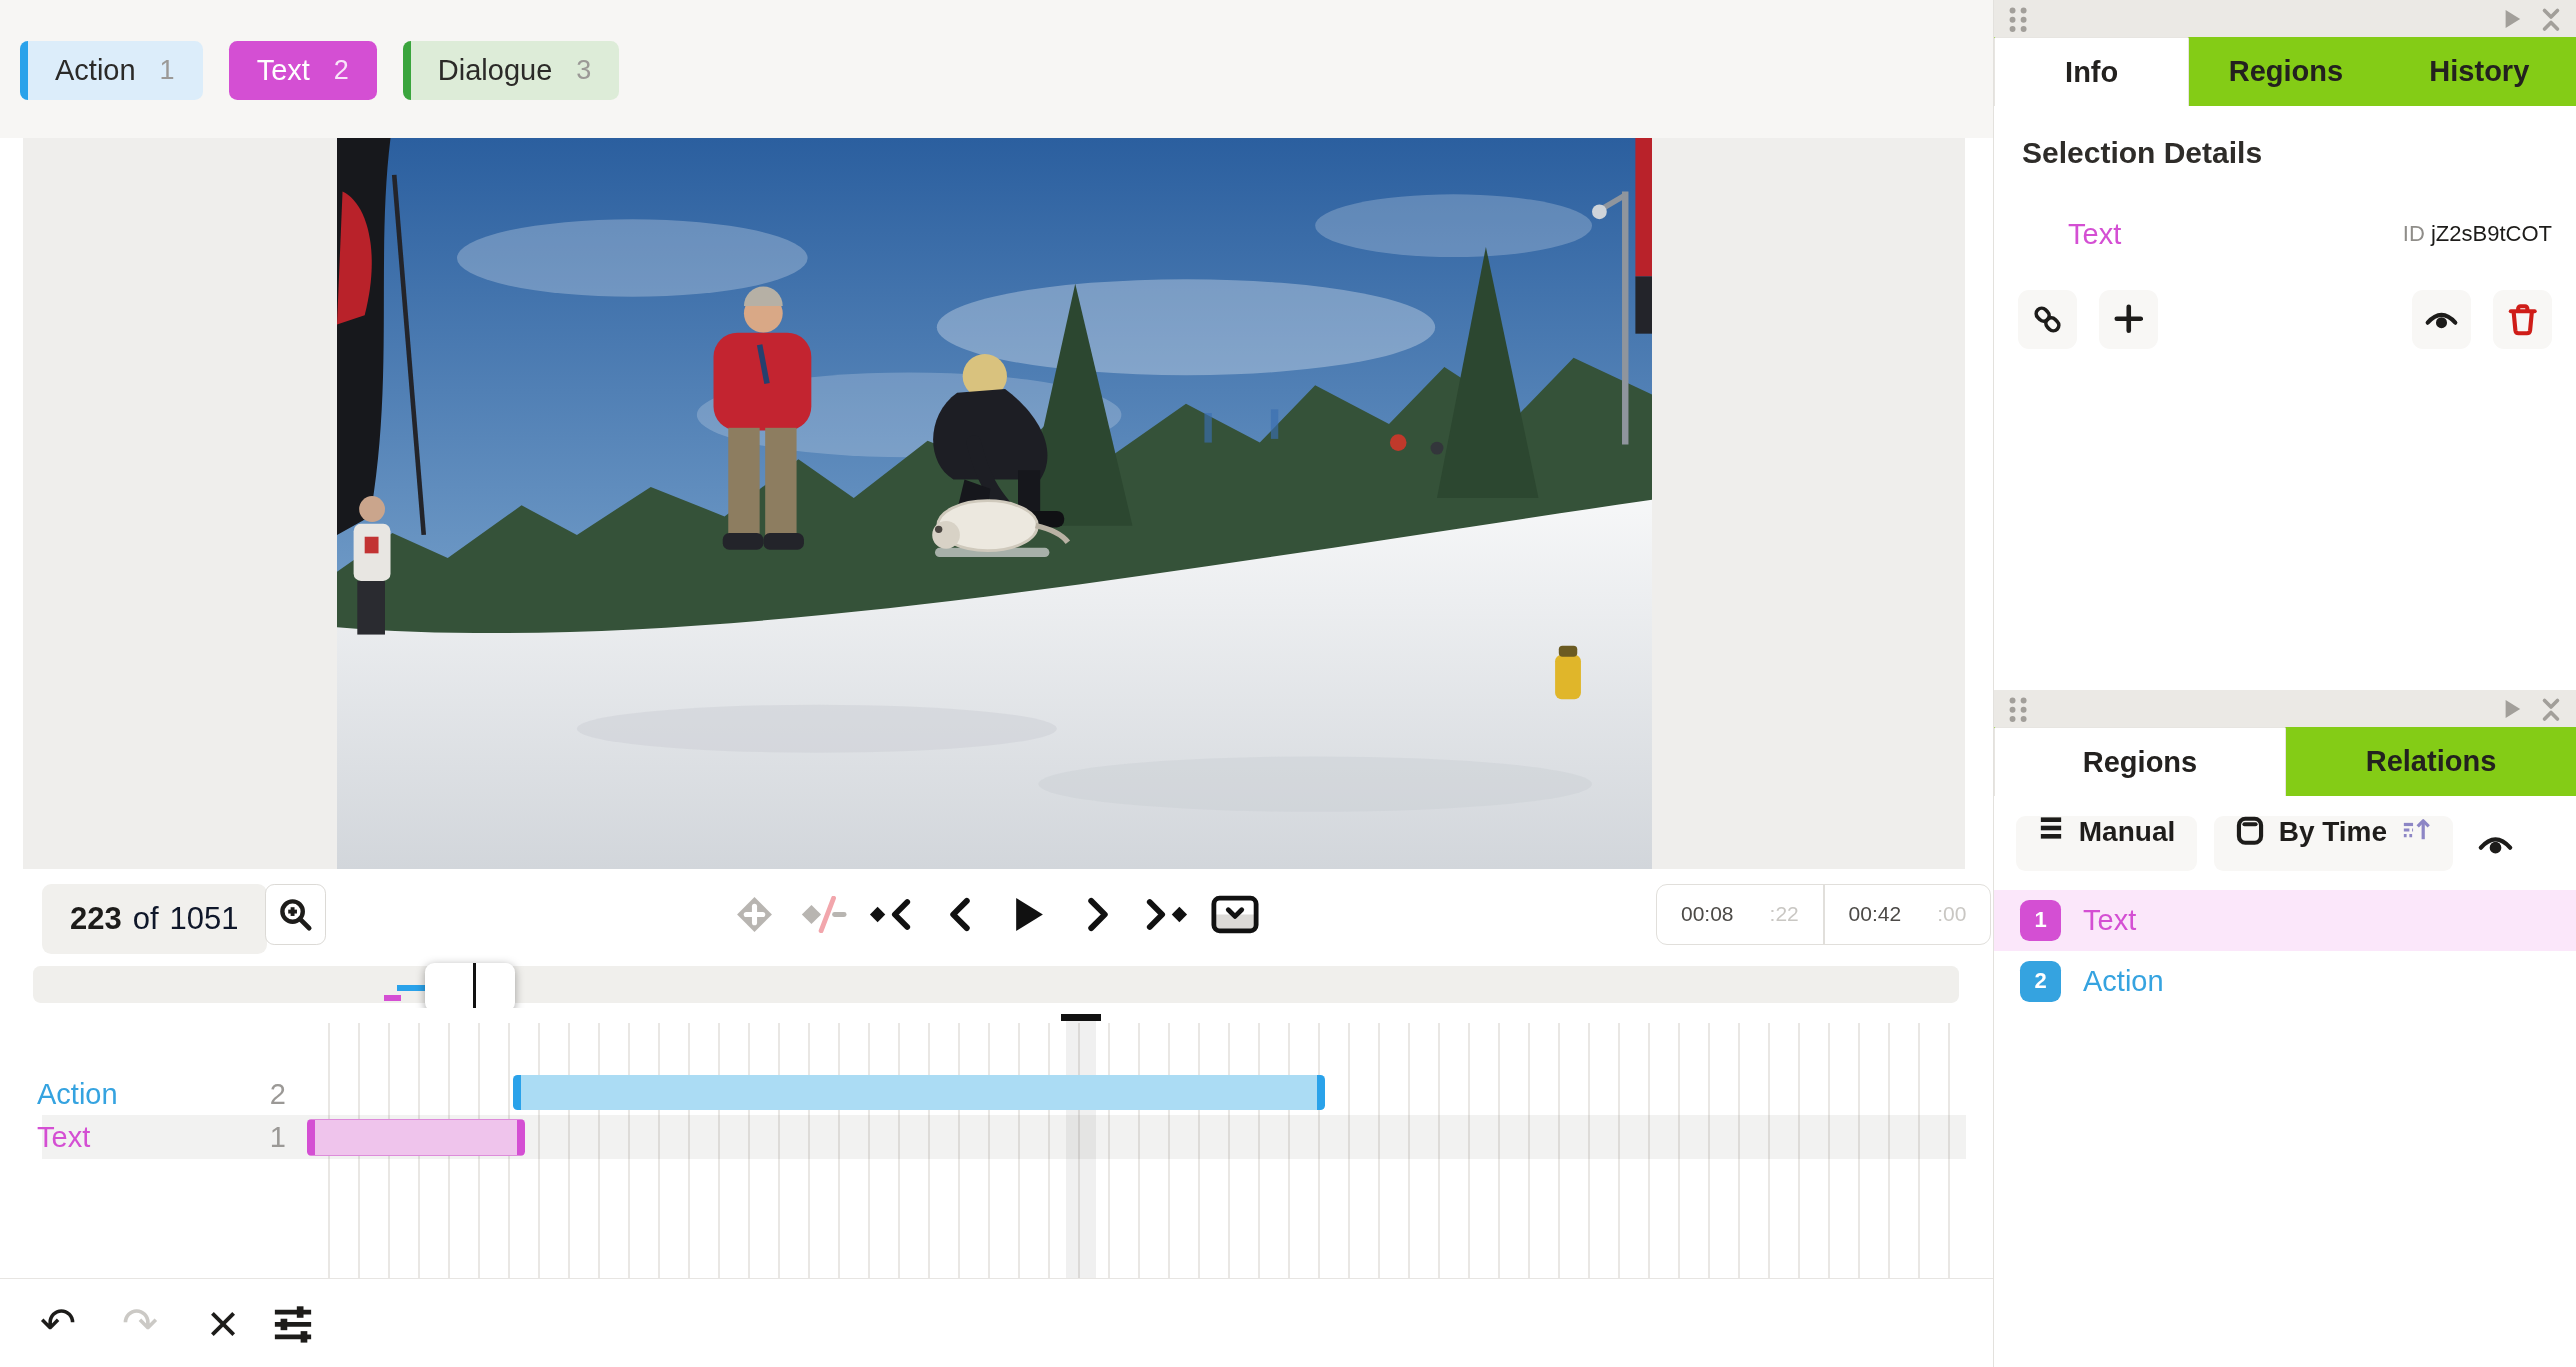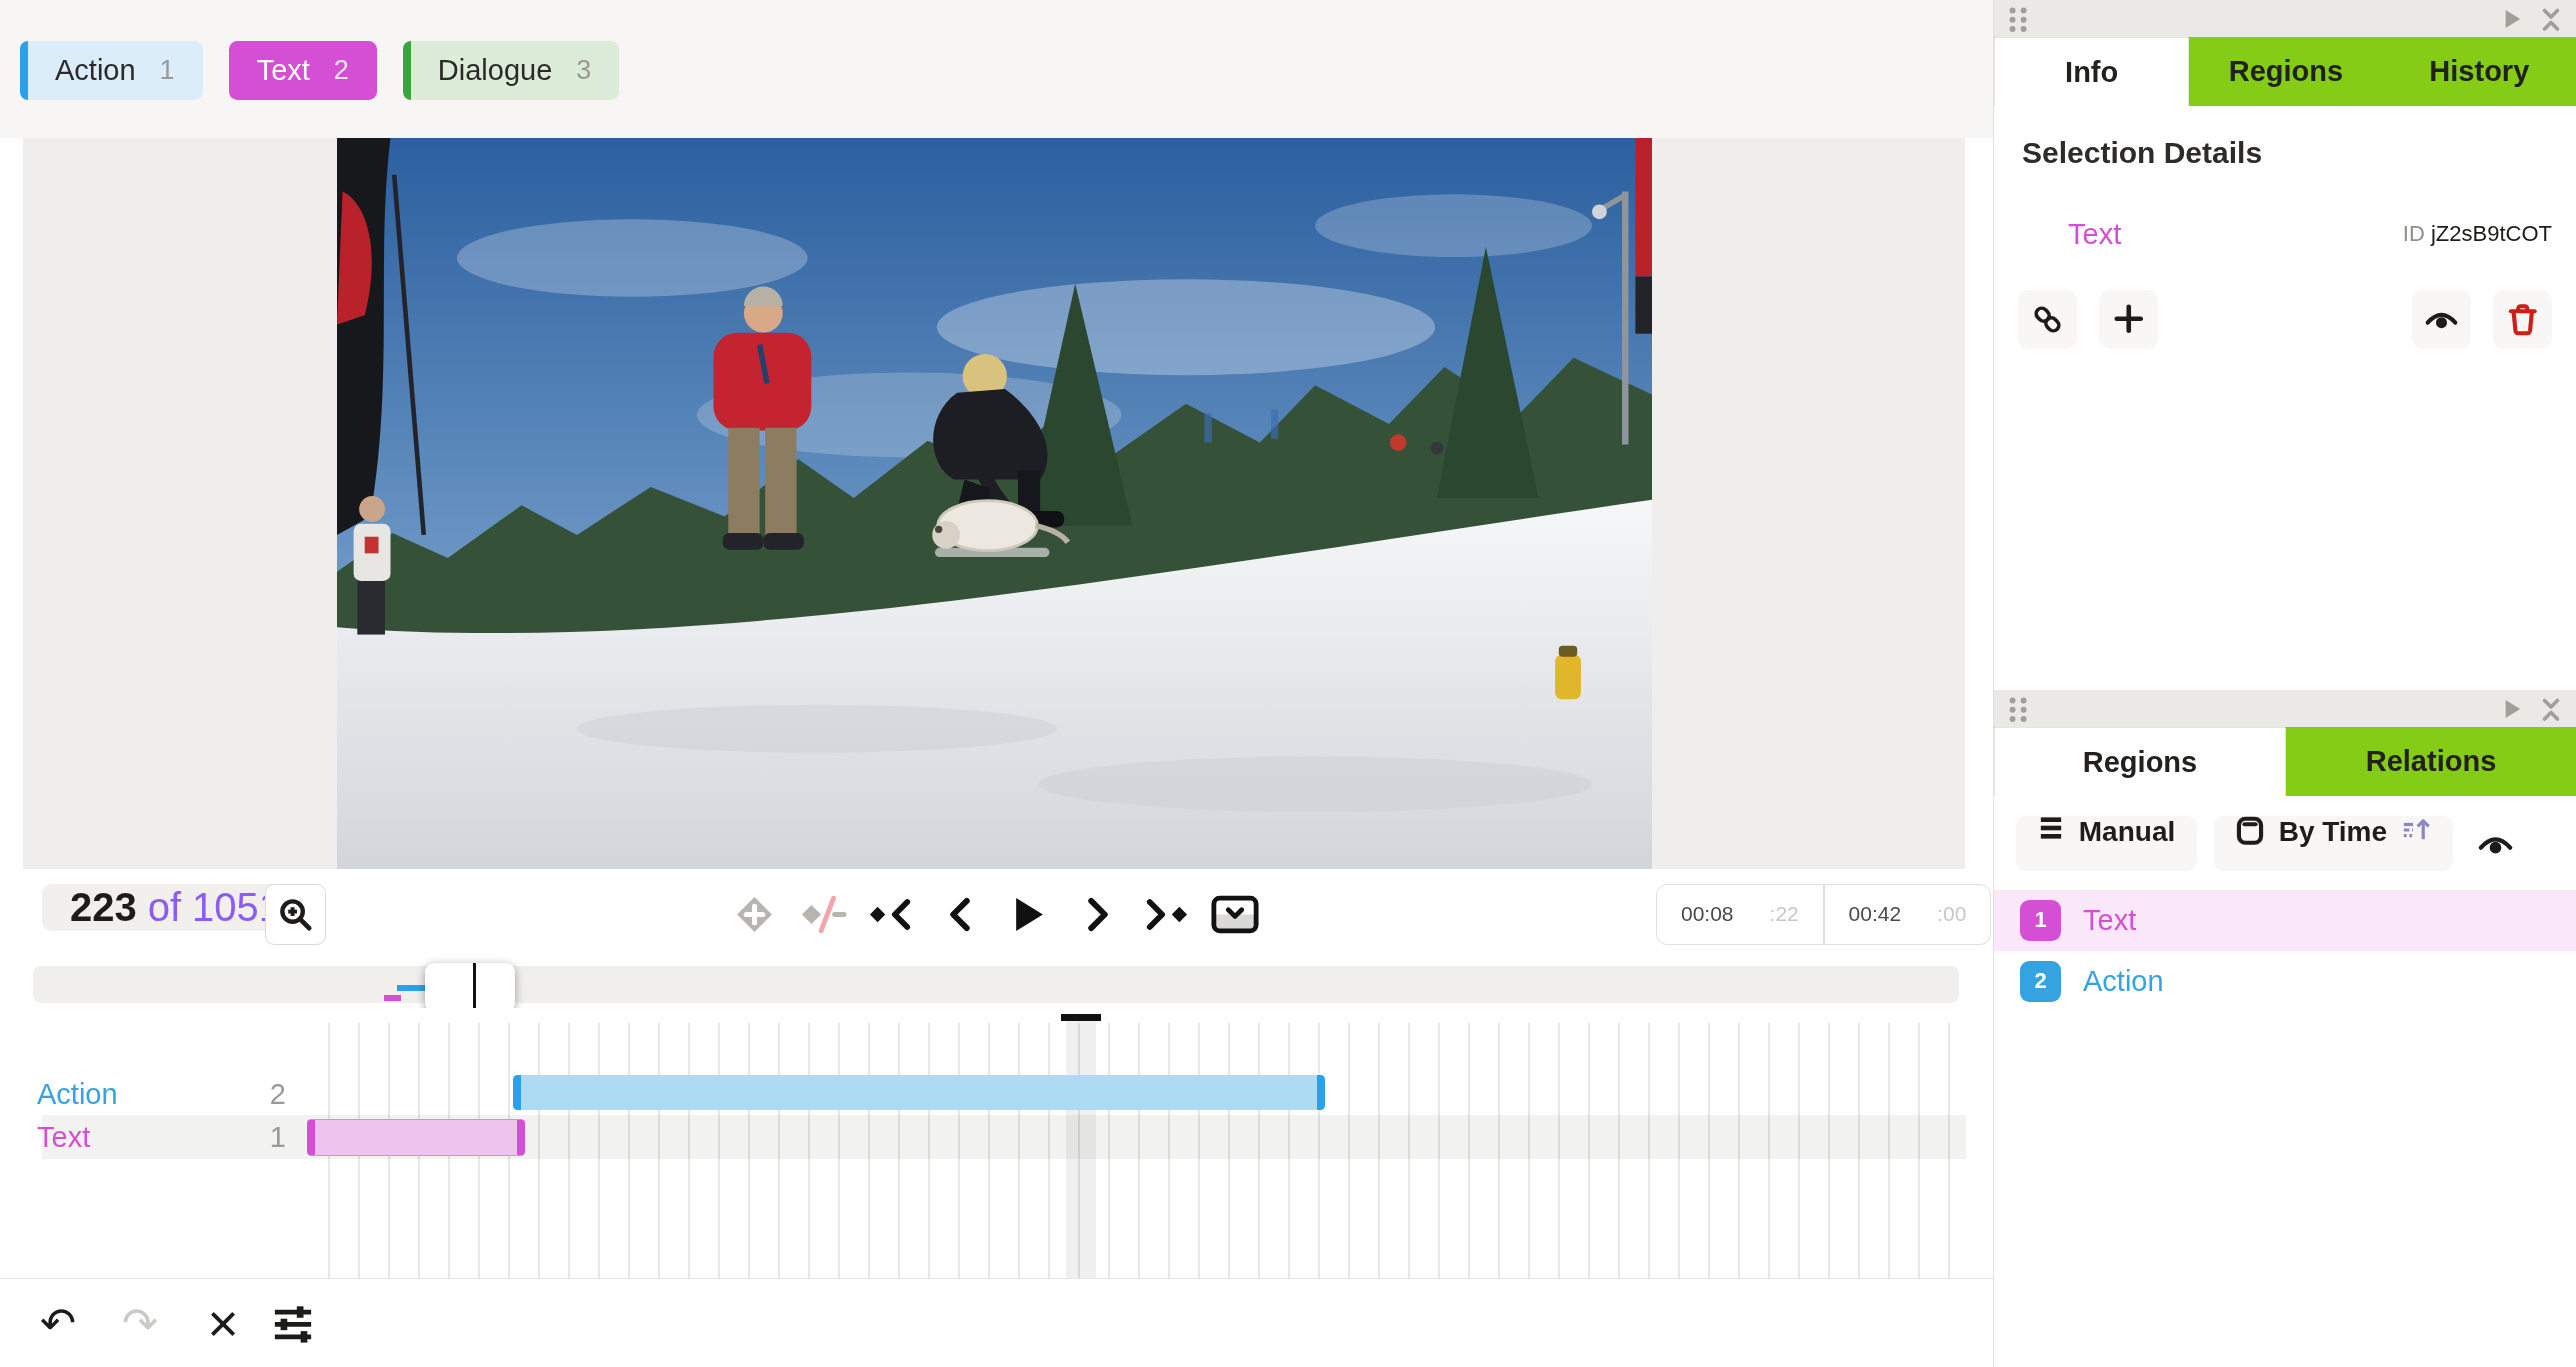--- a/index.html
+++ b/index.html
@@ -24,25 +24,25 @@
   .chip-dialogue .bar { background:#3aa53d; }
   .chip .hk { font-size:27px; color:#9b9996; }
   .chip-text .hk { color:rgba(255,255,255,.85); }
 
   
   .stage { position:absolute; left:23px; top:138px; width:1942px; height:731px; background:#efeeec; }
   .video { position:absolute; left:314px; top:0; width:1315px; height:731px; display:block; }
 
   
   .controls { position:absolute; left:0; top:869px; width:1993px; height:92px; background:#fff; }
-  .framebox { position:absolute; left:42px; top:14.8px; height:47px; border-radius:9.2px;
+  .framebox { position:absolute; left:42px; top:14.8px; height:70px; border-radius:9.2px;
     background:#f1f0ed; display:flex; align-items:center; padding:0 28px; gap:11px;
-    font-size:40px; }
+    font-size:31px; }
   .framebox .cur { font-weight:bold; color:#1d1c1a; }
-  .framebox .sep, .framebox .tot { color:#8b5cf6; }
+  .framebox .sep, .framebox .tot { color:#0f172a; }
   .zoombtn { position:absolute; left:265px; top:14.8px; width:61px; height:61px;
     border:1.8px solid #dcdad6; border-radius:9.2px; background:#fff;
     display:flex; align-items:center; justify-content:center; cursor:pointer; }
   .pcbar { position:absolute; left:727px; top:14.8px; width:535px; height:61px;
     display:flex; align-items:center; justify-content:space-between; }
   .pcbtn { width:54px; height:55px; display:flex; align-items:center; justify-content:center;
     background:none; border:none; cursor:pointer; }
   .timebox { position:absolute; left:1656px; top:14.8px; height:61px; border:1.8px solid #e1dfdb;
     border-radius:11px; background:#fff; display:flex; align-items:center; }
   .timecell { padding:0 24px; font-size:21px; display:flex;gap:36px; }

